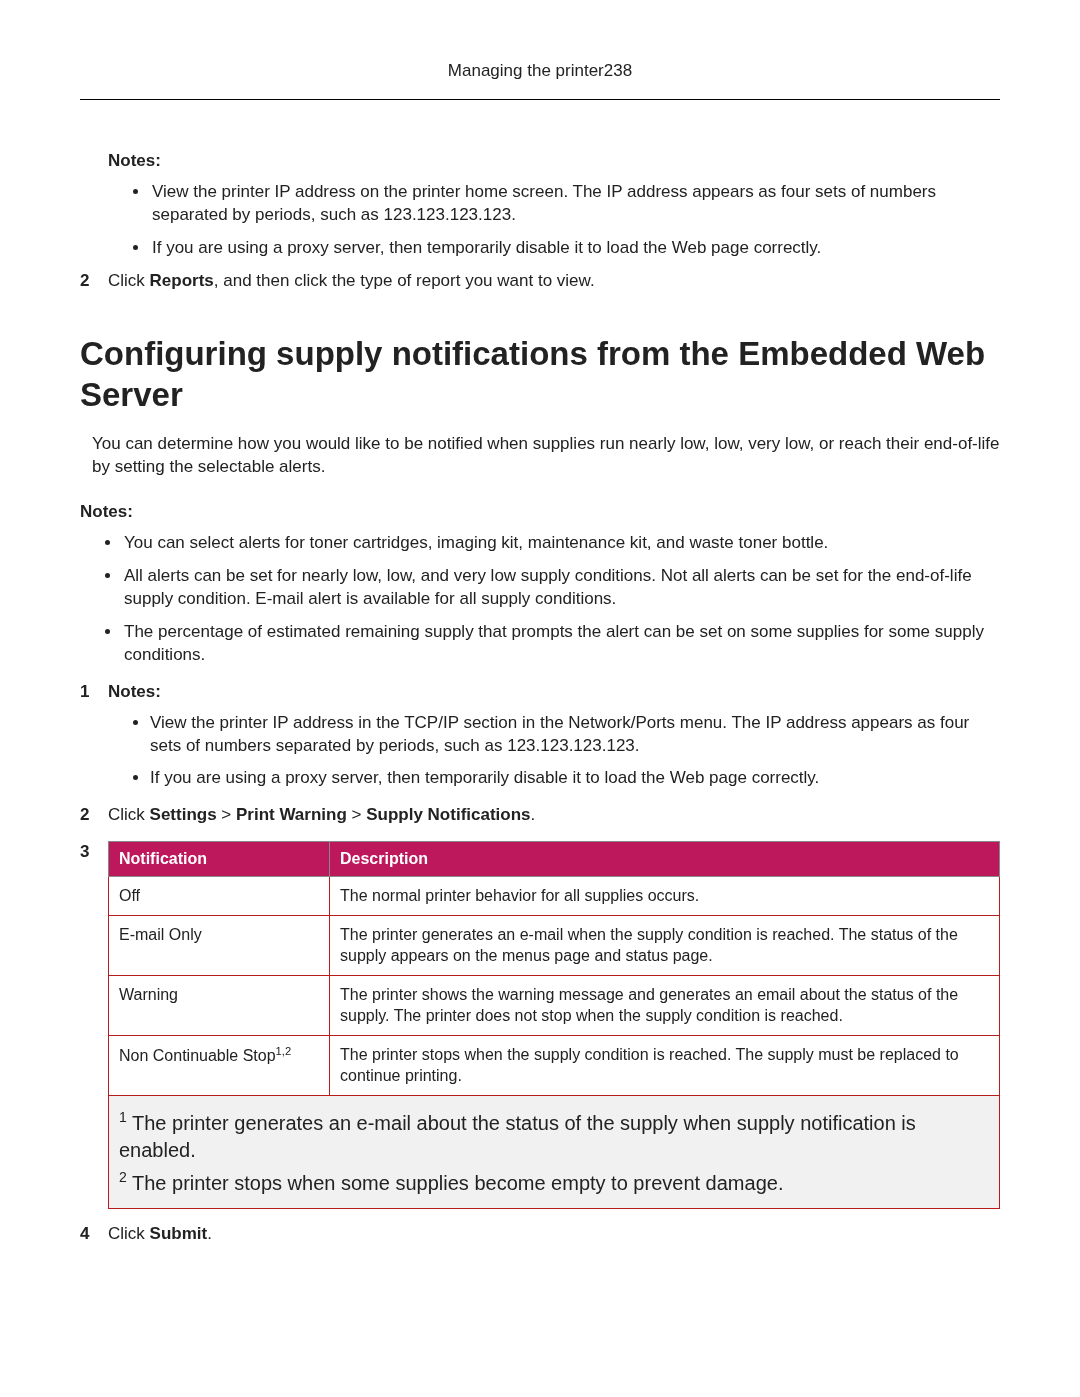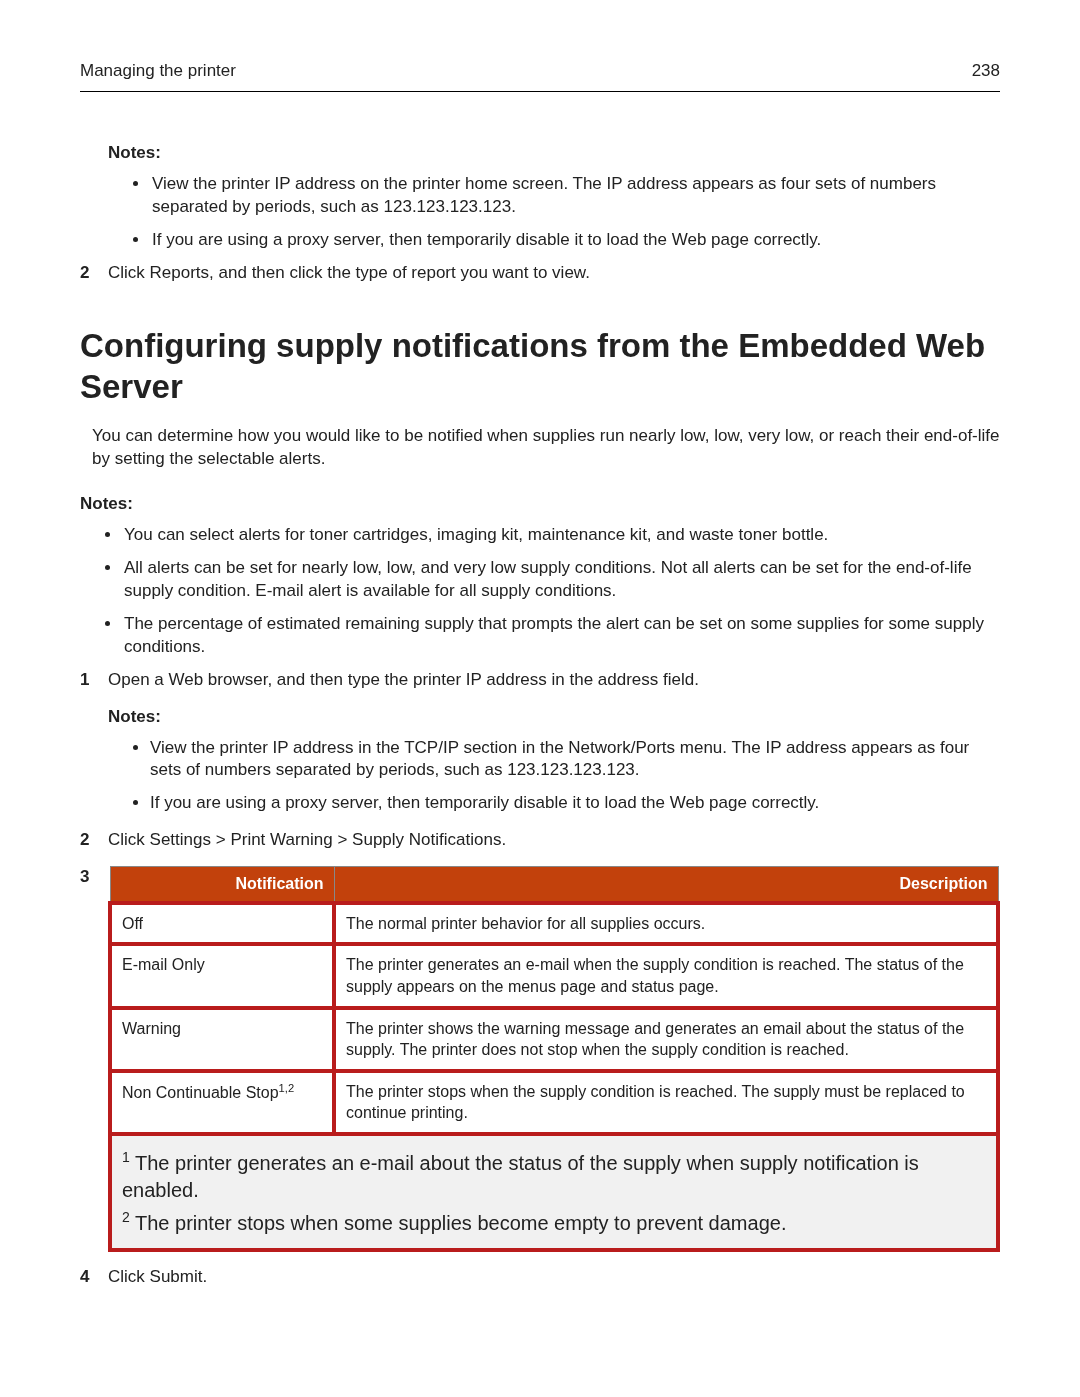--- a/index.html
+++ b/index.html
@@ -8,23 +8,23 @@
   line-height: 1.35;
   color: #222;
   background: #fff;
   margin: 0;
   padding: 60px 80px 100px 80px;
   width: 1080px;
   box-sizing: border-box;
 }
 .header-row {
   display: flex;
-  justify-content: space-between;
+  justify-content: center;
   border-bottom: 1.5px solid #000;
-  padding-bottom: 8px;
+  padding-bottom: 16px;
   margin-bottom: 50px;
   font-size: 17px;
 }
 .notes-label {
   font-weight: 700;
   margin: 0 0 8px 0;
 }
 ul.notes-list {
   list-style: disc;
   padding-left: 42px;
@@ -54,40 +54,40 @@
 }
 h1.section {
   font-size: 33px;
   font-weight: 700;
   margin: 40px 0 18px 0;
   line-height: 1.25;
 }
 p.intro {
   margin: 0 0 22px 12px;
 }
-.bold { font-weight: 400; }
+.bold { font-weight: 700; }
 .indent-notes {
   margin-left: 28px;
 }
 table.notif {
   width: 100%;
   border-collapse: collapse;
   margin-top: 14px;
 }
 table.notif th {
-  background: #c2410c;
+  background: #be185d;
   color: #fff;
   font-weight: 700;
-  text-align: right;
+  text-align: left;
   padding: 6px 10px;
   border: 1px solid #888;
   font-size: 16px;
 }
 table.notif td {
-  border: 4px solid #b91c1c;
+  border: 1px solid #b91c1c;
   padding: 8px 10px;
   vertical-align: top;
   font-size: 16px;
 }
 table.notif td:first-child {
   width: 200px;
 }
 tr.footnotes td {
   background: #f1f1f1;
 }
@@ -135,21 +135,20 @@
 
 <p class="notes-label">Notes:</p>
 <ul class="notes-list">
   <li>You can select alerts for toner cartridges, imaging kit, maintenance kit, and waste toner bottle.</li>
   <li>All alerts can be set for nearly low, low, and very low supply conditions. Not all alerts can be set for the end-of-life supply condition. E-mail alert is available for all supply conditions.</li>
   <li>The percentage of estimated remaining supply that prompts the alert can be set on some supplies for some supply conditions.</li>
 </ul>
 
 <ol class="steps">
   <li data-num="1">
-    <span>Open a Web browser, and then type the printer IP address in the address field.</span>
     <div style="margin-top:14px;">
       <p class="notes-label">Notes:</p>
       <ul class="step-inner-list">
         <li>View the printer IP address in the TCP/IP section in the Network/Ports menu. The IP address appears as four sets of numbers separated by periods, such as 123.123.123.123.</li>
         <li>If you are using a proxy server, then temporarily disable it to load the Web page correctly.</li>
       </ul>
     </div>
   </li>
   <li data-num="2">
     <span>Click </span><span class="bold">Settings</span><span> &gt; </span><span class="bold">Print Warning</span><span> &gt; </span><span class="bold">Supply Notifications</span><span>.</span>

